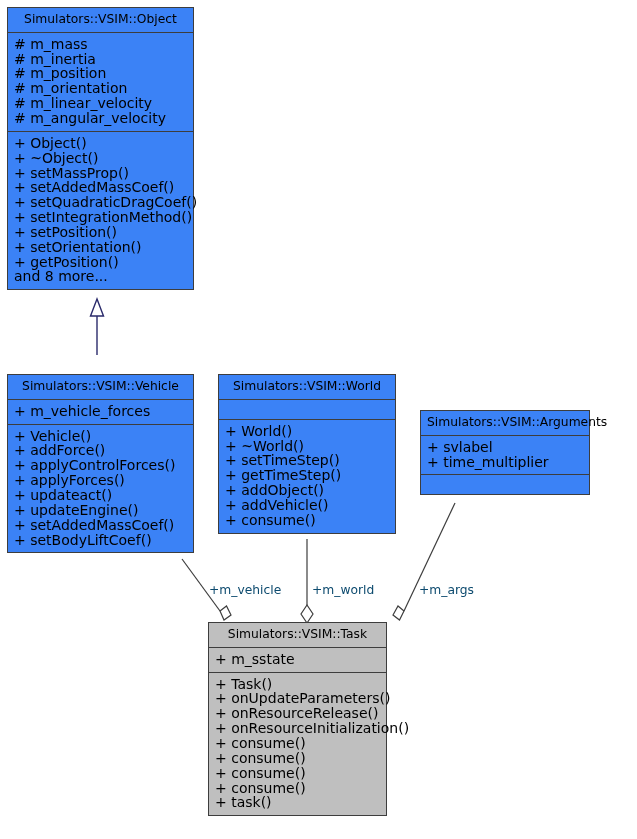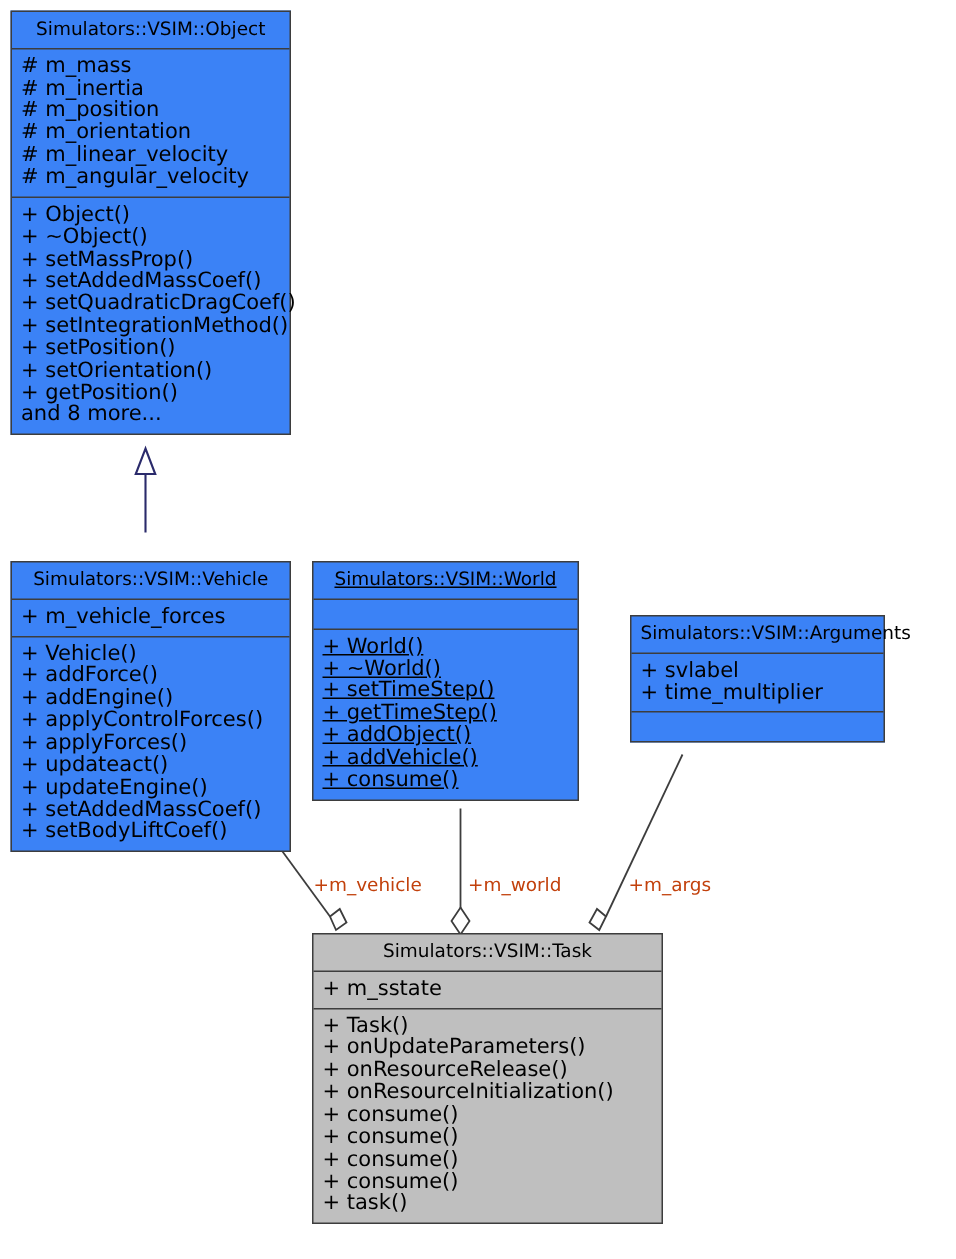--- a/index.html
+++ b/index.html
@@ -58,21 +58,21 @@
     padding: 3px 5px;
   }
   .uml-row {
     white-space: nowrap;
     font-size: 14px;
     line-height: 14.85px;
   }
   .edge-label {
     position: absolute;
     font-size: 12.3px;
-    color: #c2410c;
+    color: #0c4a6e;
     white-space: nowrap;
     z-index: 4;
     background: transparent;
   }
 </style>
 </head>
 <body>
 
 <div id="diagram">
 
@@ -124,31 +124,30 @@
   </div>
 
   <div class="uml-class" id="cls-vehicle" style="left:7px; top:354px; width:187px;margin-top:20px;">
     <div class="uml-title">Simulators::VSIM::Vehicle</div>
     <div class="uml-compartment">
       <div class="uml-row">+ m_vehicle_forces</div>
     </div>
     <div class="uml-compartment">
       <div class="uml-row">+ Vehicle()</div>
       <div class="uml-row">+ addForce()</div>
-      <div class="uml-row">+ addEngine()</div>
       <div class="uml-row">+ applyControlForces()</div>
       <div class="uml-row">+ applyForces()</div>
       <div class="uml-row">+ updateact()</div>
       <div class="uml-row">+ updateEngine()</div>
       <div class="uml-row">+ setAddedMassCoef()</div>
       <div class="uml-row">+ setBodyLiftCoef()</div>
     </div>
   </div>
 
-  <div class="uml-class" id="cls-world" style="left:208px; top:374px; width:178px;text-decoration:underline;">
+  <div class="uml-class" id="cls-world" style="left:218px; top:374px; width:178px;">
     <div class="uml-title">Simulators::VSIM::World</div>
     <div class="uml-compartment empty"></div>
     <div class="uml-compartment">
       <div class="uml-row">+ World()</div>
       <div class="uml-row">+ ~World()</div>
       <div class="uml-row">+ setTimeStep()</div>
       <div class="uml-row">+ getTimeStep()</div>
       <div class="uml-row">+ addObject()</div>
       <div class="uml-row">+ addVehicle()</div>
       <div class="uml-row">+ consume()</div>
@@ -157,21 +156,21 @@
 
   <div class="uml-class" id="cls-arguments" style="left:420px; top:410px; width:170px;">
     <div class="uml-title">Simulators::VSIM::Arguments</div>
     <div class="uml-compartment">
       <div class="uml-row">+ svlabel</div>
       <div class="uml-row">+ time_multiplier</div>
     </div>
     <div class="uml-compartment empty"></div>
   </div>
 
-  <div class="uml-class filled" id="cls-task" style="left:208px; top:622px; width:234px;">
+  <div class="uml-class filled" id="cls-task" style="left:208px; top:622px; width:179px;">
     <div class="uml-title">Simulators::VSIM::Task</div>
     <div class="uml-compartment">
       <div class="uml-row">+ m_sstate</div>
     </div>
     <div class="uml-compartment">
       <div class="uml-row">+ Task()</div>
       <div class="uml-row">+ onUpdateParameters()</div>
       <div class="uml-row">+ onResourceRelease()</div>
       <div class="uml-row">+ onResourceInitialization()</div>
       <div class="uml-row">+ consume()</div>

